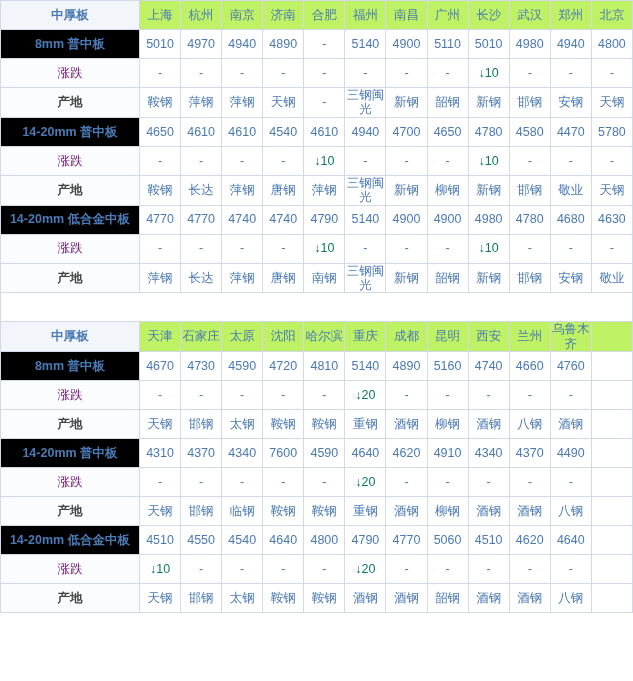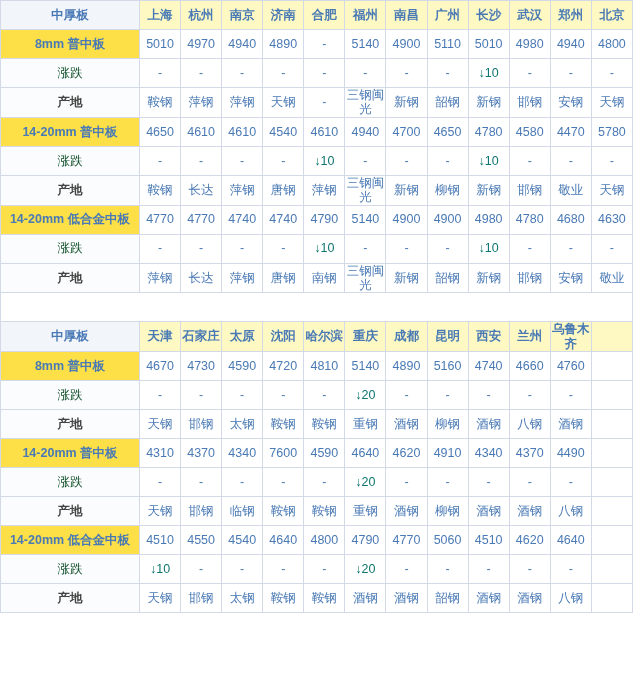--- a/index.html
+++ b/index.html
@@ -28,44 +28,44 @@
     padding: 0 1px;
     line-height: 1.15;
     word-break: break-all;
   }
   
   td.label-cell {
     width: 136px;
     color: #333333;
     font-weight: bold;
     font-size: 13px;
-    background: #fde047;
+    background: #000000;
   }
   td.label-cell.plain {
     font-weight: normal;
-    color: #14532d;
+    color: #701a75;
     font-style: normal;
     background: #fbfcfd;
   }
   td.label-cell.origin {
     font-weight: bold;
     color: #444444;
     background: #fbfcfd;
   }
   td.header-label {
     color: #e8342a;
     font-weight: bold;
     font-size: 14px;
     background: #f2f5fa;
   }
   td.city {
     color: #4a7ab5;
-    font-weight: bold;
+    font-weight: normal;
     font-size: 13px;
-    background: #fef9c3;
+    background: #bef264;
   }
   td.value {
     color: #5b8bc4;
   }
   td.origin-val {
     color: #5b8bc4;
     font-size: 12px;
   }
   td.change {
     color: #3aa53a;

